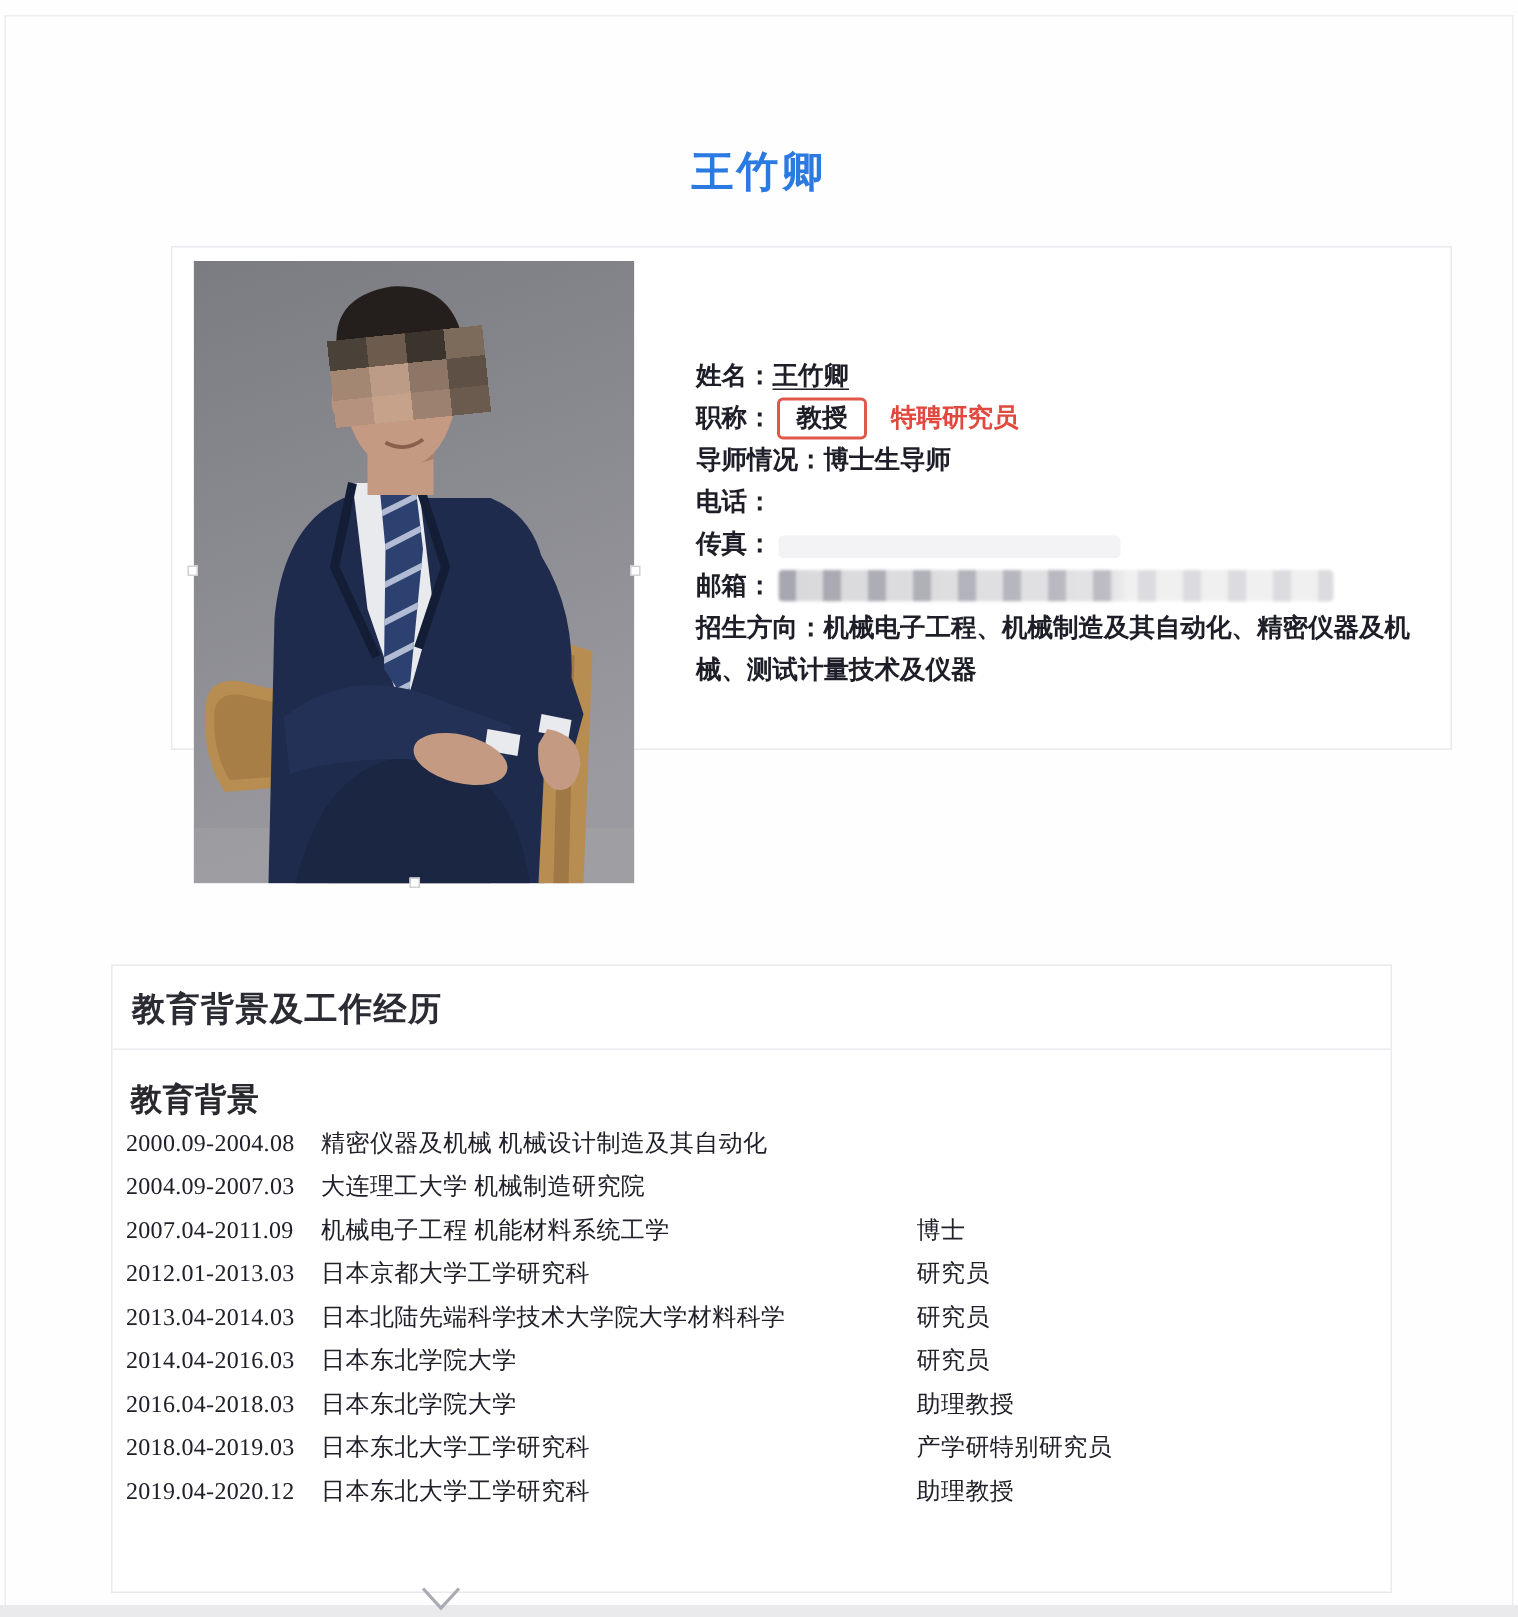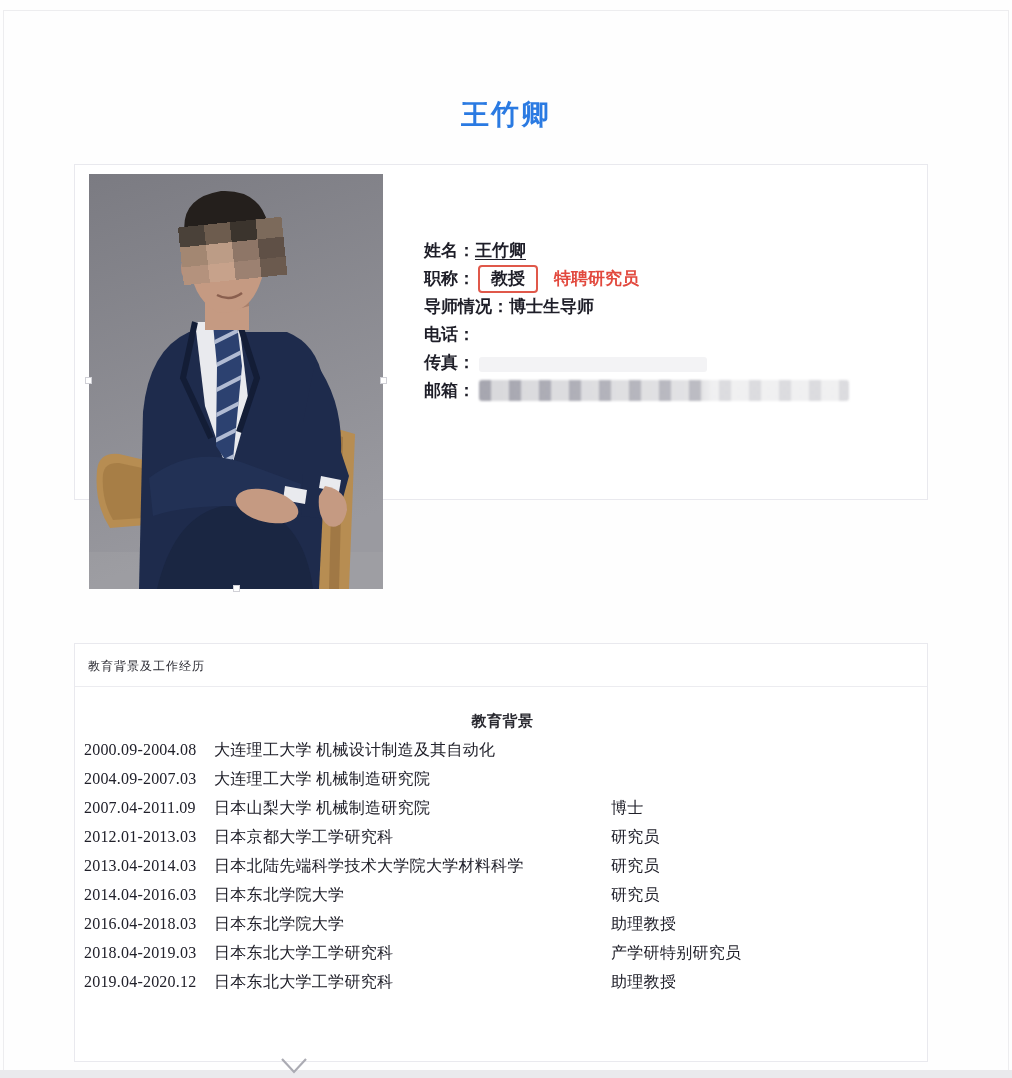--- a/index.html
+++ b/index.html
@@ -15,21 +15,21 @@
   }
   .page-title{
     position:absolute;top:96px;left:0;width:100%;margin:0;
     text-align:center;font-family:"Liberation Sans","DejaVu Sans",sans-serif;
     font-size:28px;font-weight:700;letter-spacing:2px;color:#2a7ae2;
   }
   .card{
     position:absolute;left:74px;width:854px;background:#fff;
     border:1px solid #e9e9ee;box-sizing:border-box;
   }
-  .card-profile{top:164px;height:336px;}
+  .card-profile{top:164px;height:336px;margin-left:40px;}
   .photo{
     position:absolute;left:14px;top:9px;width:294px;height:415px;overflow:hidden;
   }
   .handle{
     position:absolute;width:7px;height:7px;background:#fff;
     border:1px solid #d0d0d6;box-sizing:border-box;z-index:3;
   }
   .handle-left{left:10px;top:212px;}
   .handle-right{left:305px;top:212px;}
   .handle-bottom{left:158px;top:420px;}
@@ -53,28 +53,28 @@
     width:370px;height:21px;margin-top:-4px;
     background-color:#d9d9dc;
     background-image:
       linear-gradient(90deg, rgba(120,120,135,0) 0 2%, rgba(255,255,255,.25) 60%, rgba(255,255,255,.6) 63% 100%),
       repeating-linear-gradient(90deg, rgba(85,85,105,.38) 0 12px, rgba(85,85,105,0) 12px 30px);
     filter:blur(1.2px);
   }
   .card-exp{top:643px;height:419px;overflow:hidden;}
   .exp-heading{
     margin:14px 0 11px 13px;font-family:"Liberation Sans","DejaVu Sans",sans-serif;
-    font-size:12px;font-weight:400;letter-spacing:1px;color:#2b2b33;
+    font-size:22px;font-weight:700;letter-spacing:1px;color:#2b2b33;
   }
   .divider{height:1px;background:#ececf0;}
   .rows{padding:19px 9px 0 9px;}
   .subhead{
     font-family:"Liberation Sans","DejaVu Sans",sans-serif;
-    font-weight:700;font-size:15px;color:#28282f;
-    line-height:29px;padding-left:3px;letter-spacing:.5px;text-align:center;
+    font-weight:700;font-size:21px;color:#28282f;
+    line-height:29px;padding-left:3px;letter-spacing:.5px;
   }
   .row{
     display:grid;grid-template-columns:130px 397px 1fr;
     line-height:29px;font-size:16px;letter-spacing:.3px;color:#20202a;
   }
   .c-period{letter-spacing:.2px;}
   .bottom-band{
     position:absolute;left:0;right:0;top:1070px;height:8px;background:#eaeaed;
   }
   .chevron{position:absolute;left:279px;top:1056px;z-index:4;}
@@ -181,40 +181,43 @@
     </div>
     <div class="line">
       <span class="lbl">电话：</span>
     </div>
     <div class="line">
       <span class="lbl">传真：</span><span class="blur-box blur-fax"></span>
     </div>
     <div class="line">
       <span class="lbl">邮箱：</span><span class="blur-box blur-email"></span>
     </div>
+    <div class="line">
+      <span class="lbl">招生方向：</span><span>机械电子工程、机械制造及其自动化、精密仪器及机械、测试计量技术及仪器</span>
+    </div>
   </div>
 </section>
 
 <section class="card card-exp">
   <h2 class="exp-heading">教育背景及工作经历</h2>
   <div class="divider"></div>
   <div class="rows">
     <div class="subhead">教育背景</div>
 
     <div class="row">
       <span class="c-period">2000.09-2004.08</span>
-      <span class="c-place">大连理工大学 机械设计制造及其自动化</span>
+      <span class="c-place">精密仪器及机械 机械设计制造及其自动化</span>
     </div>
     <div class="row">
       <span class="c-period">2004.09-2007.03</span>
       <span class="c-place">大连理工大学 机械制造研究院</span>
     </div>
     <div class="row">
       <span class="c-period">2007.04-2011.09</span>
-      <span class="c-place">日本山梨大学 机械制造研究院</span>
+      <span class="c-place">机械电子工程 机能材料系统工学</span>
       <span class="c-role">博士</span>
     </div>
 
 
     <div class="row">
       <span class="c-period">2012.01-2013.03</span>
       <span class="c-place">日本京都大学工学研究科</span>
       <span class="c-role">研究员</span>
     </div>
     <div class="row">

